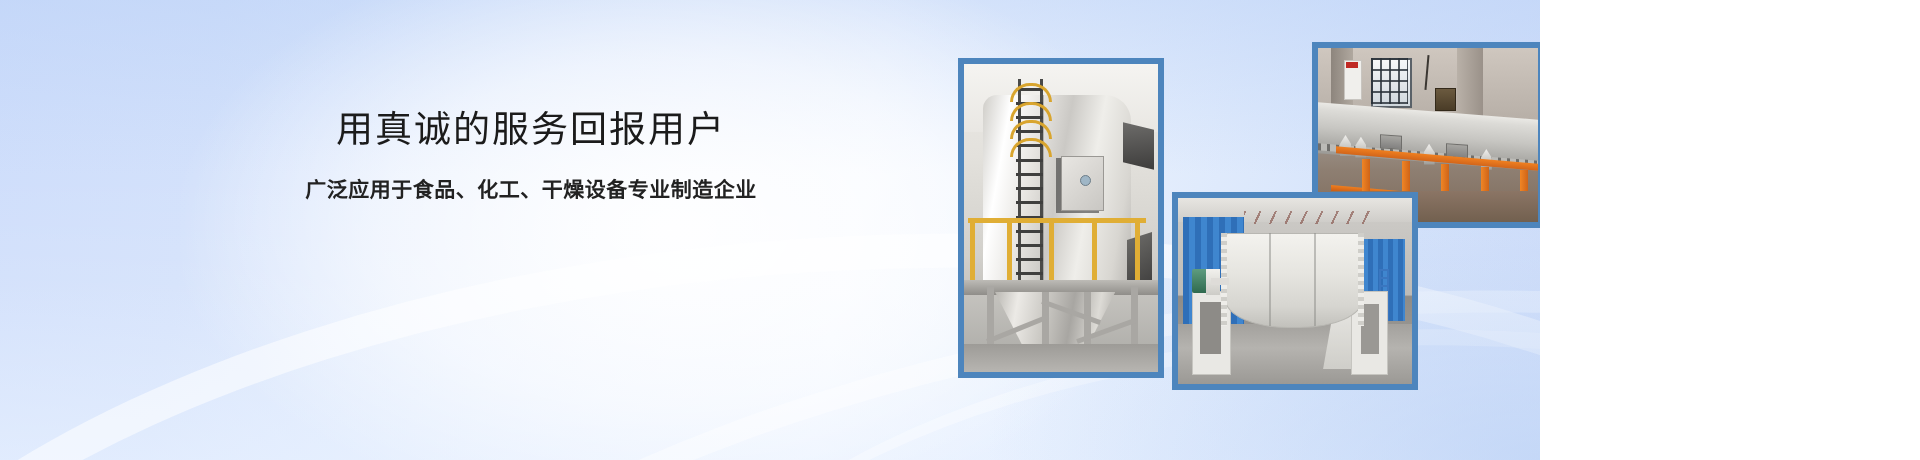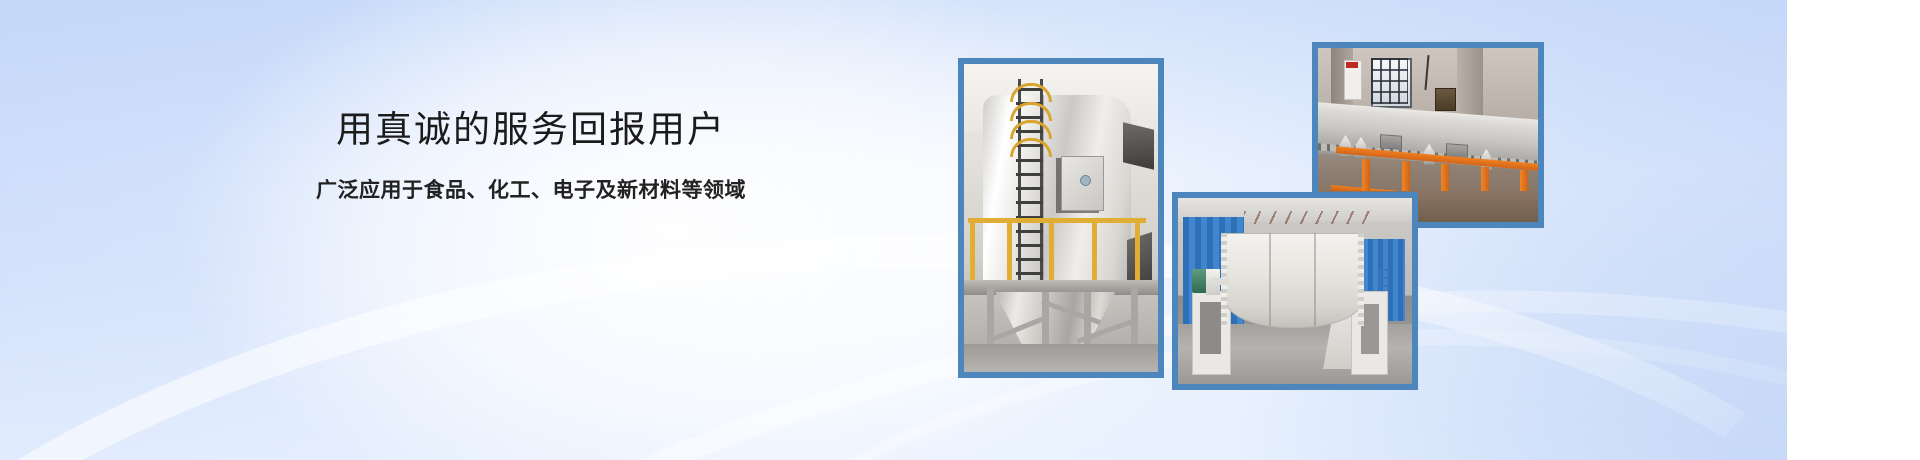--- a/index.html
+++ b/index.html
@@ -3,21 +3,21 @@
 <meta charset="utf-8">
 <title>Banner</title>
 <style>
   html, body {
     margin: 0;
     padding: 0;
     background: #ffffff;
   }
   #banner {
     position: relative;
-    width: 1787px;
+    width: 1540px;
     height: 460px;
     overflow: hidden;
     font-family: "Liberation Sans", "DejaVu Sans", sans-serif;
     background:
       linear-gradient(100deg,
         #cfdefb 0%,
         #d3e1fb 14%,
         #e2ecfd 30%,
         #f0f5fe 45%,
         #f4f8ff 55%,
@@ -284,21 +284,21 @@
 
   <div class="bg-vert"></div>
   <div class="bg-glow"></div>
   <div class="swoosh swoosh-a"></div>
   <div class="swoosh swoosh-b"></div>
   <div class="swoosh swoosh-c"></div>
   <div class="corner-shade"></div>
 
   <div class="text-block">
     <div class="headline">用真诚的服务回报用户</div>
-    <div class="subline">广泛应用于食品、化工、电子及新材料等领域</div>
+    <div class="subline">广泛应用于食品、化工、干燥设备专业制造企业</div>
   </div>
 
   <div class="photo" id="photo-spray-dryer">
     <div class="inner">
       <div class="sd-bg"></div>
       <div class="sd-wall"></div>
       <div class="sd-tower"></div>
       <div class="sd-tower-seam"></div>
       <div class="sd-duct"></div>
       <div class="sd-duct2"></div>

